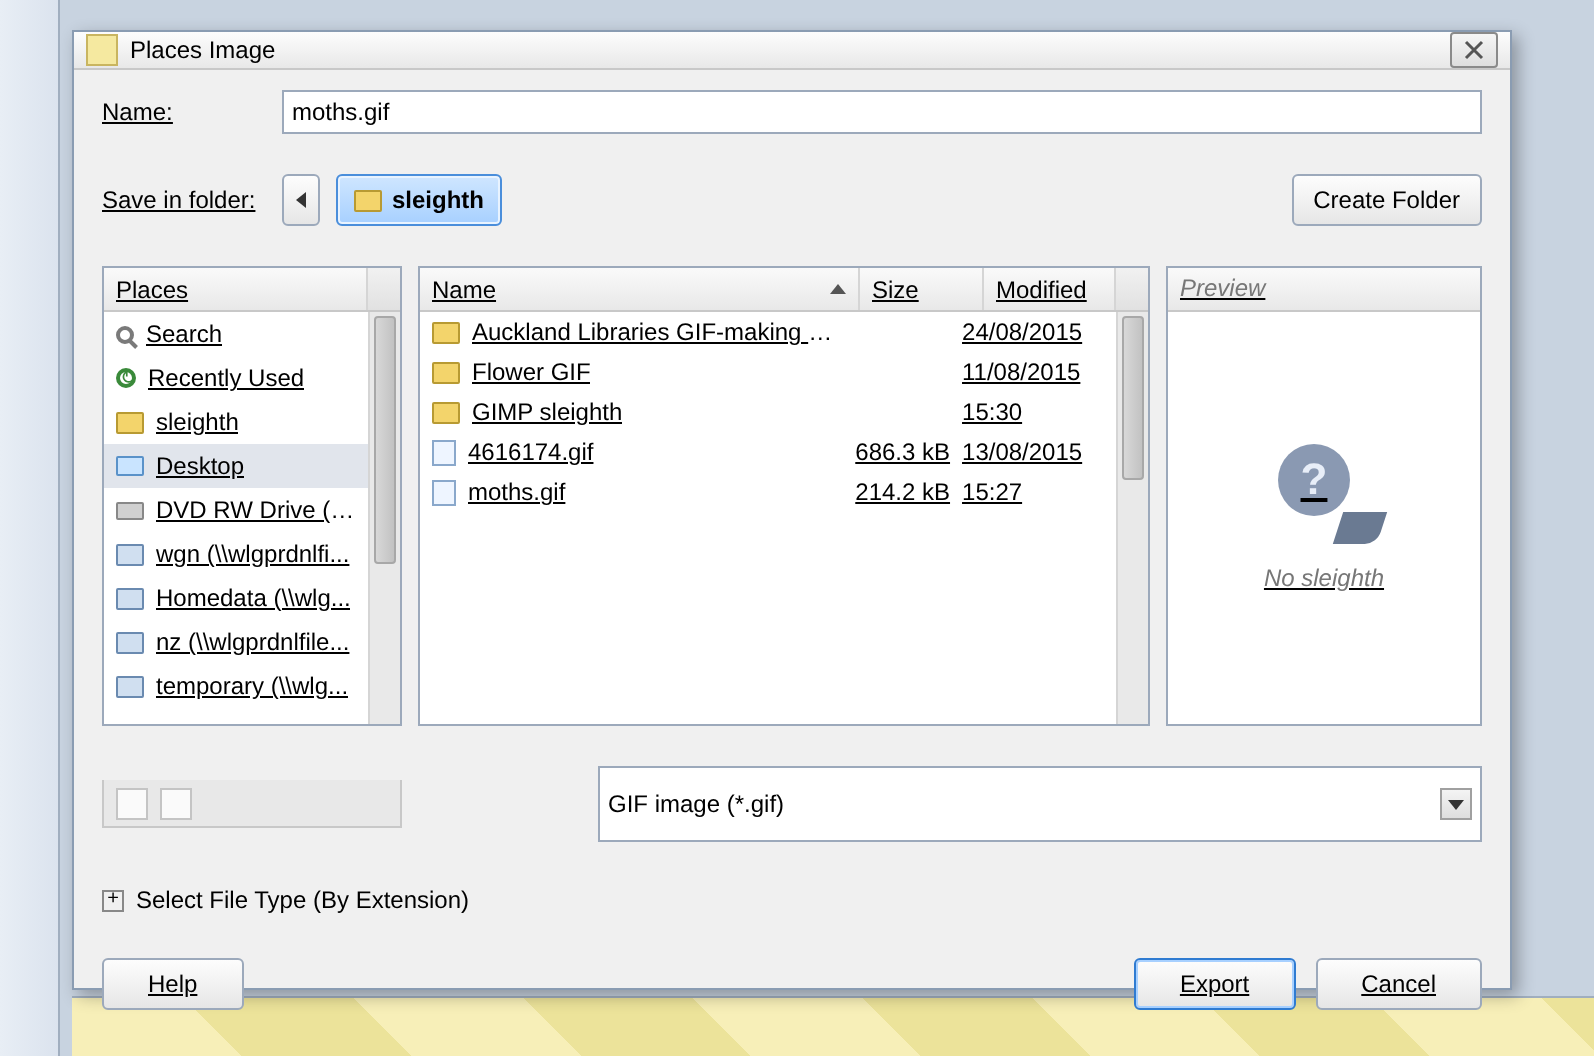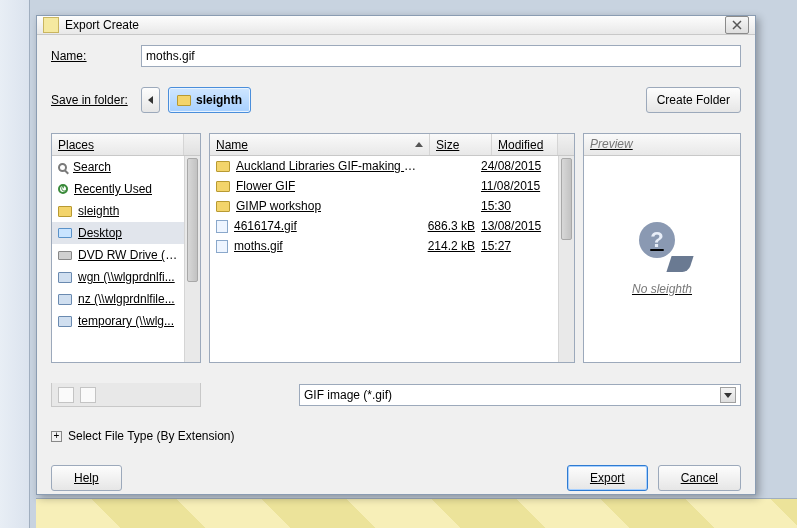--- a/index.html
+++ b/index.html
@@ -50,21 +50,21 @@
   .filerow .c-name { width: 220px; padding-left: 6px; display: flex; align-items: center; gap: 6px; overflow: hidden; white-space: nowrap; }
   .filerow .c-size { width: 62px; text-align: right; padding-right: 6px; }
   .filerow .c-mod { width: 80px; padding-right: 6px; }
   .preview .phdr { height: 22px; background: linear-gradient(to bottom,#fafafa,#e8e8e8); border-bottom: 1px solid #c8c8c8; padding: 3px 6px; color: #777; font-style: italic; }
   .preview .pbody { flex: 1; display: flex; flex-direction: column; align-items: center; justify-content: center; gap: 14px; color: #777; font-style: italic; }
   .qmark { width: 46px; height: 46px; position: relative; }
   .qmark .circ { width: 36px; height: 36px; background: #8a99b2; border-radius: 50%; display:flex; align-items:center; justify-content:center; color:#e8eef8; font-size:22px; font-weight:bold; font-style:normal; }
   .qmark .peel { position:absolute; right:-6px; bottom:-4px; width:22px; height:16px; background:#6a7a92; border-radius:0 0 6px 0; transform: skewX(-18deg); }
   .iconbar { height: 24px; background:#e8e8e8; border:1px solid #c8c8c8; border-top:none; width:150px; display:flex; align-items:center; gap:6px; padding:0 6px; }
   .iconbar .ib { width:16px; height:16px; border:1px solid #c4c4c4; background:#fafafa; cursor:pointer; }
-  .ftcombo { flex:1; height:22px; border:1px solid #9ca9bb; background:#fff; display:flex; align-items:center; padding:0 4px; }
+  .ftcombo { flex:1; height:38px; border:1px solid #9ca9bb; background:#fff; display:flex; align-items:center; padding:0 4px; }
   .ftcombo .dd { width:16px; height:16px; border:1px solid #a0a0a0; background:linear-gradient(to bottom,#f4f4f4,#dedede); margin-left:auto; display:flex; align-items:center; justify-content:center; cursor:pointer; }
   .expander { display:flex; align-items:center; gap:6px; cursor:pointer; padding:2px 0; }
   .expander .plus { width:11px; height:11px; border:1px solid #888; display:flex; align-items:center; justify-content:center; font-size:10px; line-height:1; }
   .btnrow { display:flex; gap:10px; margin-top:auto; }
   .btn { height:26px; padding:0 22px; background:linear-gradient(to bottom,#fdfdfd,#e6e6e6); border:1px solid #9ca9bb; border-radius:3px; cursor:pointer; }
   .btn.focus { border-color:#2f7bd1; box-shadow:inset 0 0 0 1px #a7d0ff; }
   .spacer { flex:1; }
   .u { text-decoration: underline; }
   .sort-tri { width:0; height:0; border-left:4px solid transparent; border-right:4px solid transparent; border-bottom:5px solid #555; }
   .tri-left { width:0;height:0;border-top:4px solid transparent;border-bottom:4px solid transparent;border-right:5px solid #333; }
@@ -77,21 +77,21 @@
 
 <div class="leftbar">
   <div class="tool"></div>
 </div>
 
 <div class="canvas-strip"></div>
 
 <div class="dialog">
   <div class="titlebar">
     <div class="icon"></div>
-    <div class="title">Export Create</div>
+    <div class="title">Places Image</div>
     <div class="closebtn">
       <svg viewBox="0 0 10 10">
           <path d="M1 1 L9 9 M9 1 L1 9" stroke="#555" stroke-width="1.5"></path>
         </svg>
     </div>
   </div>
 
   <div class="body">
     <div class="row">
       <label class="fld"><span class="u">Name:</span></label>
@@ -136,20 +136,24 @@
                 <span class="ico desktop"></span>
                 <span class="ellipsis">Desktop</span>
               </div>
               <div class="placerow">
                 <span class="ico drive"></span>
                 <span class="ellipsis">DVD RW Drive (E:)</span>
               </div>
               <div class="placerow">
                 <span class="ico net"></span>
                 <span class="ellipsis">wgn (\\wlgprdnlfi...</span>
+              </div>
+              <div class="placerow">
+                <span class="ico net"></span>
+                <span class="ellipsis">Homedata (\\wlg...</span>
               </div>
               <div class="placerow">
                 <span class="ico net"></span>
                 <span class="ellipsis">nz (\\wlgprdnlfile...</span>
               </div>
               <div class="placerow">
                 <span class="ico net"></span>
                 <span class="ellipsis">temporary (\\wlg...</span>
               </div>
             </div>
@@ -184,21 +188,21 @@
                 <div class="c-name">
                   <span class="ico folder"></span>
                   <span class="ellipsis">Flower GIF</span>
                 </div>
                 <div class="c-size"></div>
                 <div class="c-mod">11/08/2015</div>
               </div>
               <div class="filerow">
                 <div class="c-name">
                   <span class="ico folder"></span>
-                  <span class="ellipsis">GIMP workshop</span>
+                  <span class="ellipsis">GIMP sleighth</span>
                 </div>
                 <div class="c-size"></div>
                 <div class="c-mod">15:30</div>
               </div>
               <div class="filerow">
                 <div class="c-name">
                   <span class="ico file"></span>
                   <span class="ellipsis">4616174.gif</span>
                 </div>
                 <div class="c-size">686.3 kB</div>

